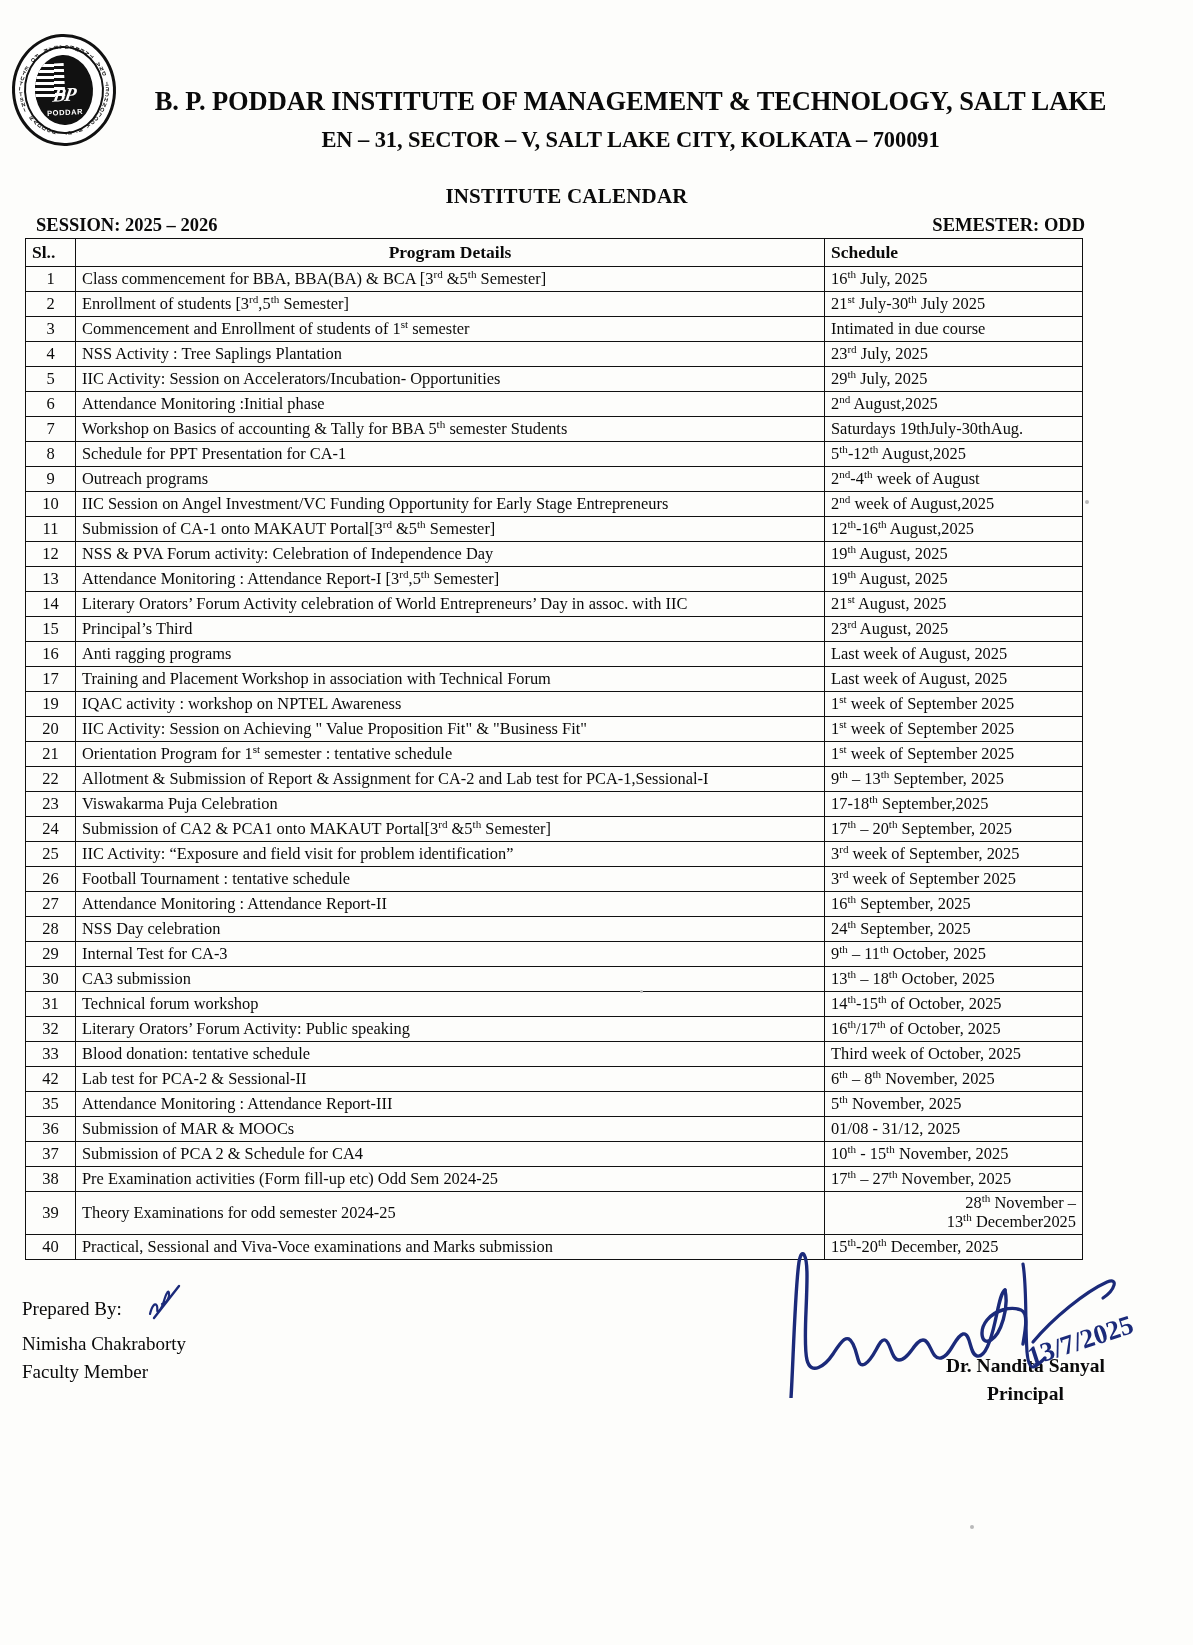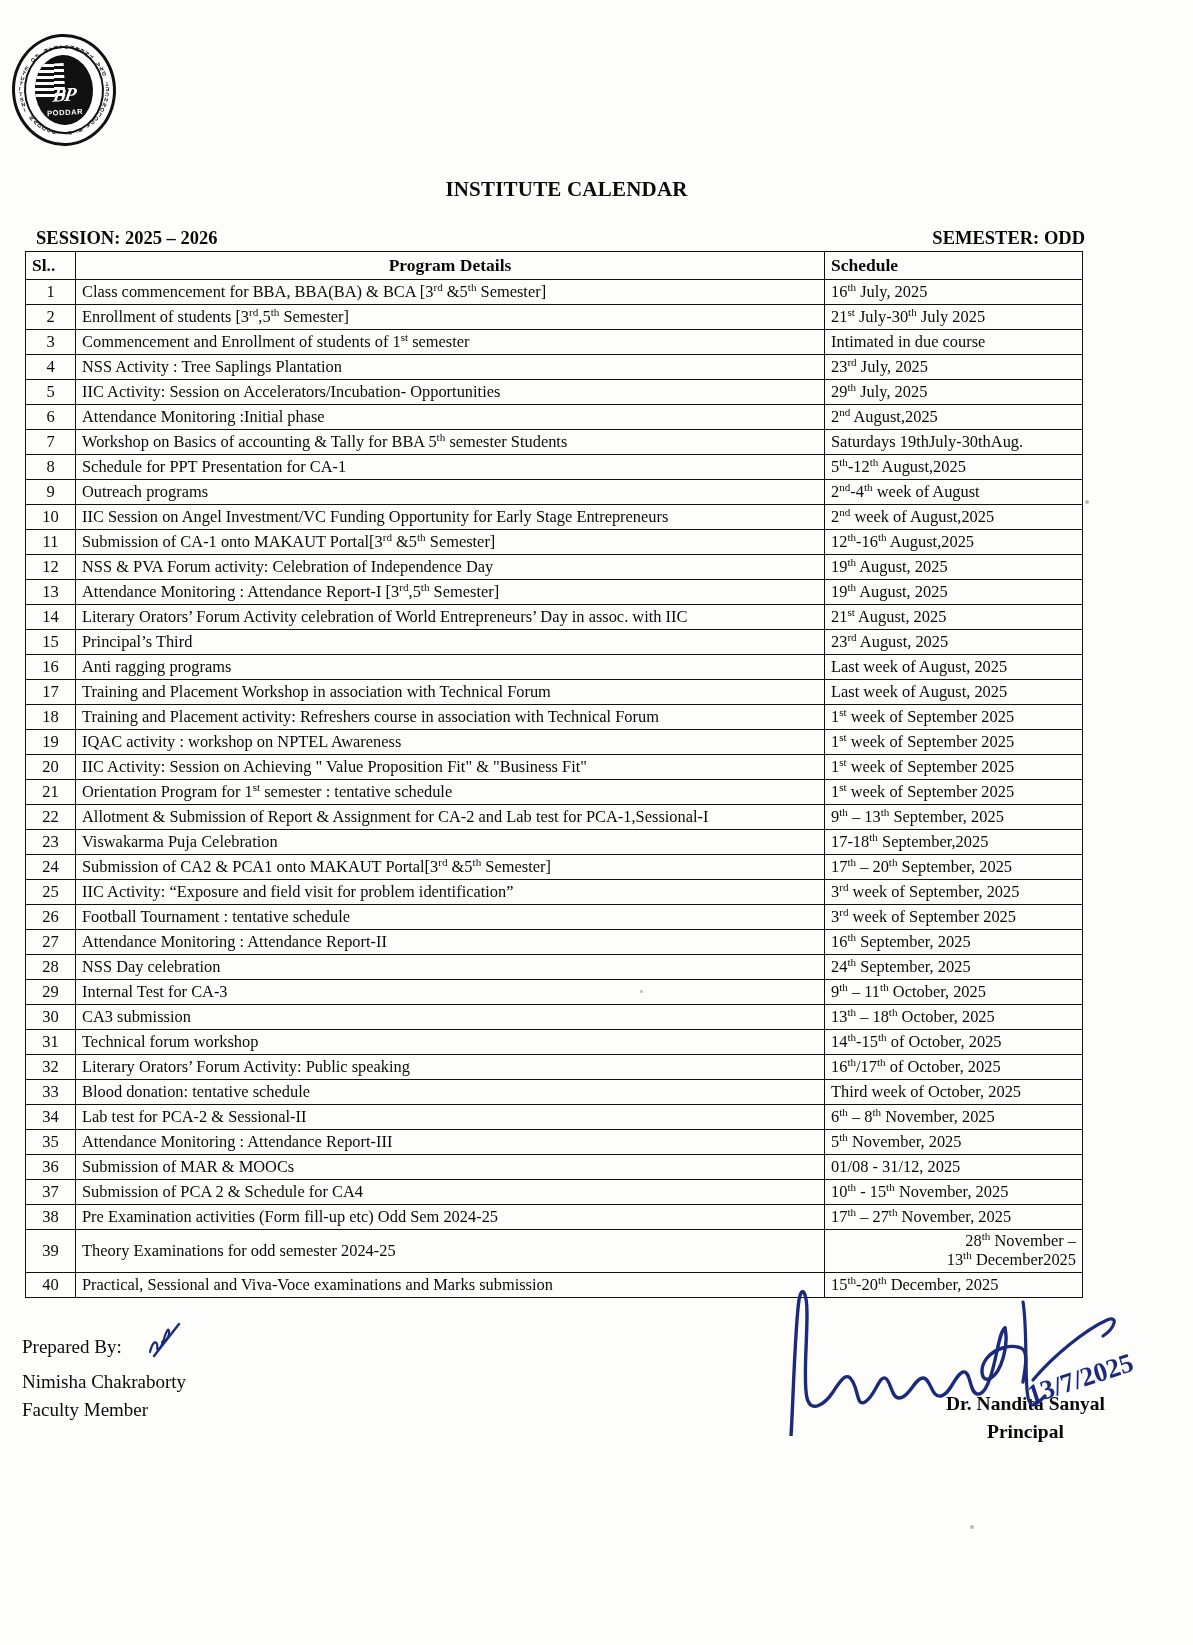--- a/index.html
+++ b/index.html
@@ -131,21 +131,21 @@
   }
 
   
   .session-bar {
     display: flex;
     justify-content: space-between;
     align-items: flex-end;
     font-size: 18.5px;
     font-weight: bold;
     padding: 0 108px 2px 36px;
-    margin-top: 26px;
+    margin-top: 6px;
   }
 
   
   .tbl-wrap {
     padding: 0 110px 0 25px;
   }
   table.cal {
     width: 100%;
     border-collapse: collapse;
     table-layout: fixed;
@@ -284,20 +284,24 @@
           <span style="transform: rotate(145.8deg) translate(0px, -45px) rotate(90deg);">G</span>
           <span style="transform: rotate(152.9deg) translate(0px, -45px) rotate(90deg);">Y</span>
         </div>
       <div class="logo-inner">
         <div class="logo-stripes"></div>
         <div class="logo-bp">BP</div>
         <div class="logo-word">PODDAR</div>
       </div>
     </div>
   </div>
+  <div class="titles">
+    <div class="inst-name">B. P. PODDAR INSTITUTE OF MANAGEMENT &amp; TECHNOLOGY, SALT LAKE</div>
+    <div class="inst-addr">EN – 31, SECTOR – V, SALT LAKE CITY, KOLKATA – 700091</div>
+  </div>
 </div>
 
 <div class="doc-title">INSTITUTE CALENDAR</div>
 
 <div class="session-bar">
   <div>SESSION: 2025 – 2026</div>
   <div>SEMESTER: ODD</div>
 </div>
 
 <div class="tbl-wrap">
@@ -394,25 +398,20 @@
           <td class="sl">16</td>
           <td class="prog">Anti ragging programs</td>
           <td class="sch">Last week of August, 2025</td>
         </tr>
         <tr>
           <td class="sl">17</td>
           <td class="prog">Training and Placement Workshop in association with Technical Forum</td>
           <td class="sch">Last week of August, 2025</td>
         </tr>
         <tr>
-          <td class="sl">18</td>
-          <td class="prog">Training and Placement activity: Refreshers course in association with Technical Forum</td>
-          <td class="sch">1<sup>st</sup> week of September 2025</td>
-        </tr>
-        <tr>
           <td class="sl">19</td>
           <td class="prog">IQAC activity : workshop on  NPTEL Awareness</td>
           <td class="sch">1<sup>st</sup> week of September 2025</td>
         </tr>
         <tr>
           <td class="sl">20</td>
           <td class="prog">IIC Activity: Session on Achieving " Value Proposition Fit" &amp; "Business Fit"</td>
           <td class="sch">1<sup>st</sup> week of September 2025</td>
         </tr>
         <tr>
@@ -474,21 +473,21 @@
           <td class="sl">32</td>
           <td class="prog">Literary Orators’ Forum Activity: Public speaking</td>
           <td class="sch">16<sup>th</sup>/17<sup>th</sup> of October, 2025</td>
         </tr>
         <tr>
           <td class="sl">33</td>
           <td class="prog">Blood donation: tentative schedule</td>
           <td class="sch">Third week of October, 2025</td>
         </tr>
         <tr>
-          <td class="sl">34</td>
+          <td class="sl">42</td>
           <td class="prog">Lab test for PCA-2 &amp; Sessional-II</td>
           <td class="sch">6<sup>th</sup> – 8<sup>th</sup>  November, 2025</td>
         </tr>
         <tr>
           <td class="sl">35</td>
           <td class="prog">Attendance Monitoring : Attendance Report-III</td>
           <td class="sch">5<sup>th</sup> November, 2025</td>
         </tr>
         <tr>
           <td class="sl">36</td>

